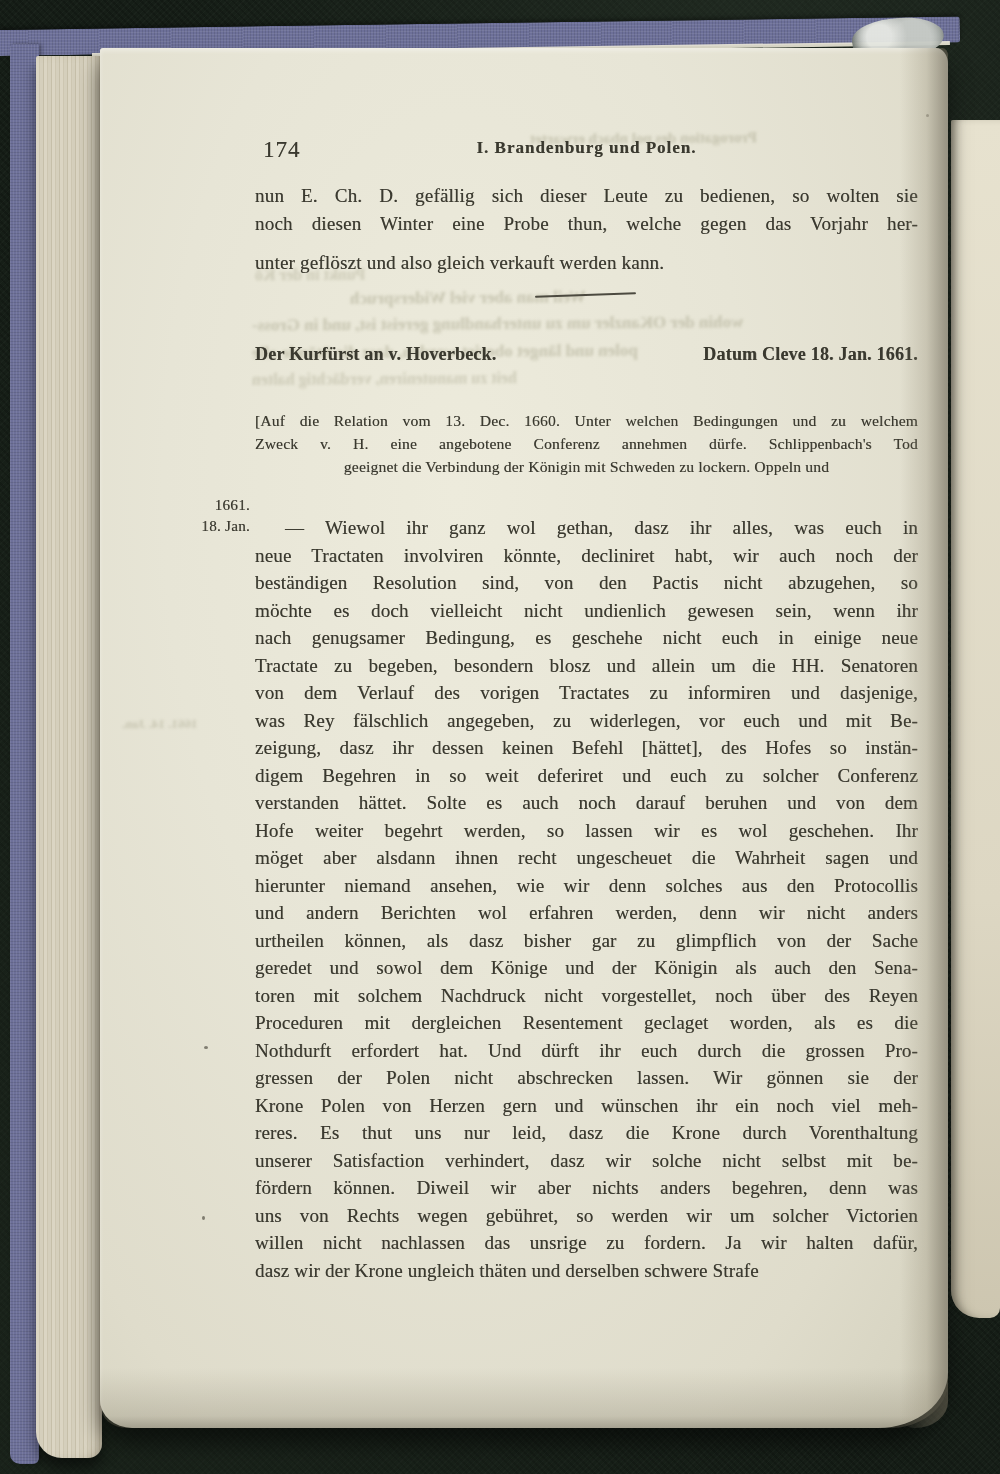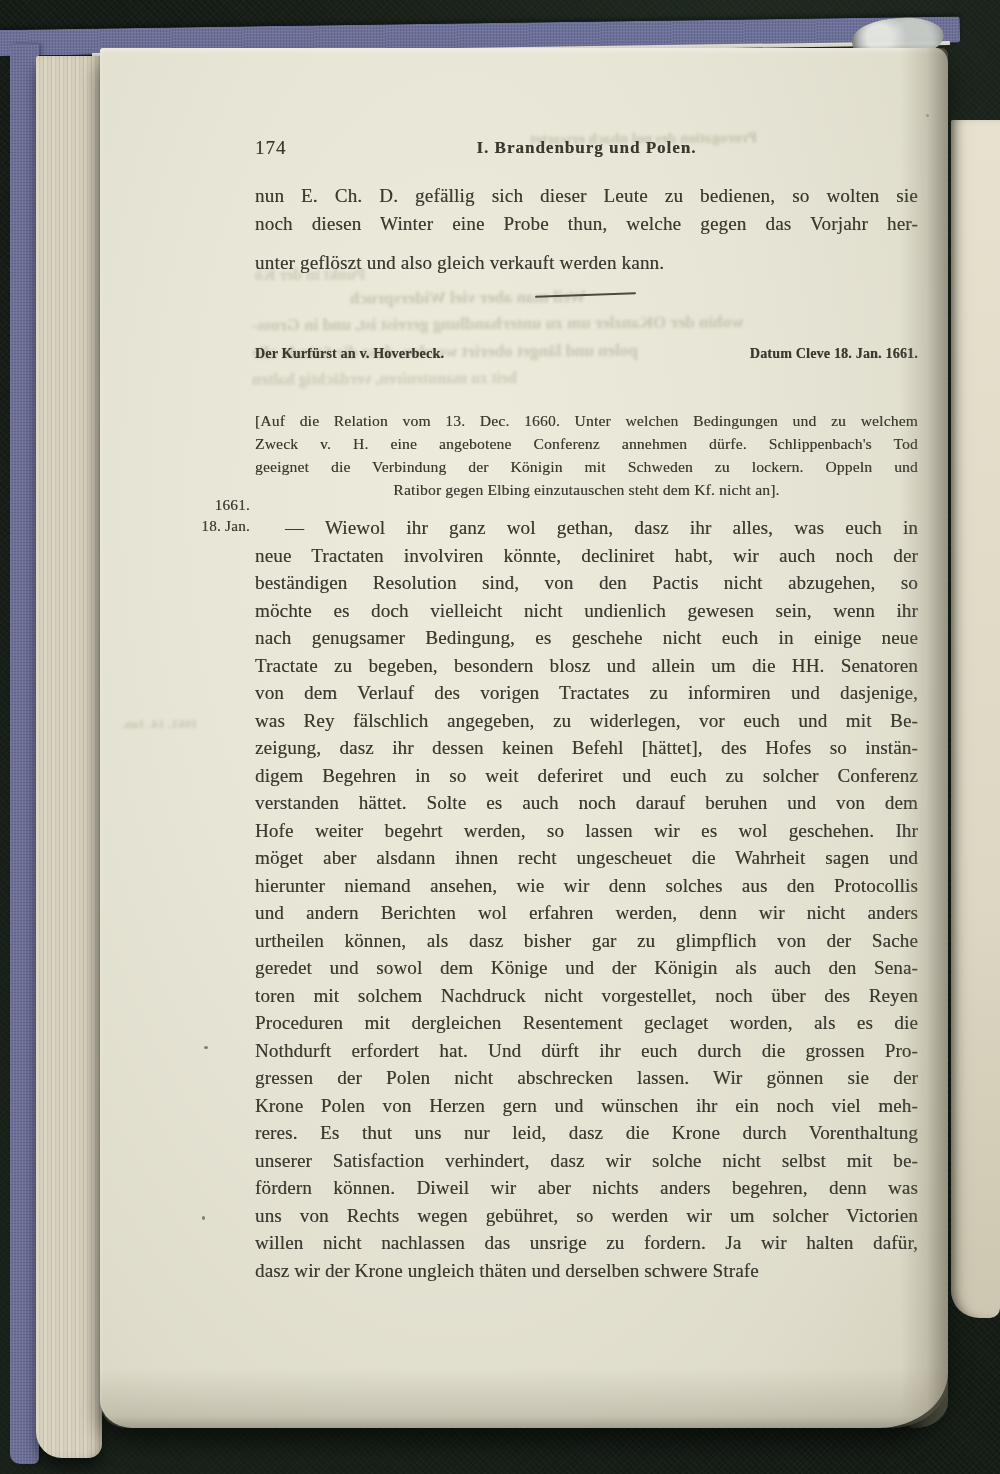--- a/index.html
+++ b/index.html
@@ -72,29 +72,29 @@
   }
   .page::before{ 
     content:"";position:absolute;left:0;right:0;bottom:0;height:60px;border-radius:inherit;
     background:linear-gradient(180deg, rgba(130,124,104,0) 0%, rgba(130,124,104,.28) 80%, rgba(95,90,74,.45) 100%);
     pointer-events:none;
   }
   .textcol{position:absolute;left:155px;width:663px;}
   .jline{text-align:justify;text-align-last:justify;white-space:normal;}
   
   .header-row{top:90px;text-align:center;font-size:17px;font-weight:700;letter-spacing:1px;height:24px;}
-  .pagenum{position:absolute;left:0;top:-1px;font-size:19px;font-weight:400;letter-spacing:1px;}
+  .pagenum{position:absolute;left:8px;top:-1px;font-size:23px;font-weight:400;letter-spacing:1px;}
   
   .para1{top:134px;font-size:19px;line-height:27.5px;letter-spacing:.2px;}
   .para1 .line:last-child{text-align-last:left;margin-top:12px;}
   
   .divider{position:absolute;left:435px;top:246px;width:101px;height:2px;background:#4c4a40;
     transform:rotate(-2deg);border-radius:1px;}
   
-  .doc-heading{top:291px;display:flex;justify-content:space-between;font-size:14px;font-weight:700;
+  .doc-heading{top:291px;display:flex;justify-content:space-between;font-size:18px;font-weight:700;
     line-height:30px;letter-spacing:.2px;}
   .doc-sub{top:331px;text-align:center;font-size:16px;line-height:22px;letter-spacing:.6px;}
   
   .abstract{top:361px;font-size:15.5px;line-height:23px;letter-spacing:.2px;}
   .abstract .line:last-child{text-align-last:center;}
   
   .margin-note{position:absolute;left:78px;top:447px;width:72px;text-align:right;
     font-size:15px;line-height:21px;letter-spacing:.3px;}
   
   .body{top:466px;font-size:19px;line-height:27.5px;letter-spacing:.15px;}
@@ -161,21 +161,20 @@
     <div class="textcol doc-heading">
       <span>Der Kurfürst an v. Hoverbeck.</span>
       <span>Datum Cleve 18. Jan. 1661.</span>
     </div>
 
 
     <div class="textcol abstract">
         <div class="line jline">[Auf die Relation vom 13. Dec. 1660.  Unter welchen Bedingungen und zu welchem</div>
         <div class="line jline">Zweck v. H. eine angebotene Conferenz annehmen dürfe.  Schlippenbach's Tod</div>
         <div class="line jline">geeignet die Verbindung der Königin mit Schweden zu lockern.  Oppeln und</div>
-        <div class="line jline">Ratibor gegen Elbing einzutauschen steht dem Kf. nicht an].</div>
       </div>
 
     <div class="margin-note">
       <div>1661.</div>
       <div>18. Jan.</div>
     </div>
 
     <div class="textcol body">
         <div class="line jline">— Wiewol ihr ganz wol gethan, dasz ihr alles, was euch in</div>
         <div class="line jline">neue Tractaten involviren könnte, decliniret habt, wir auch noch der</div>

